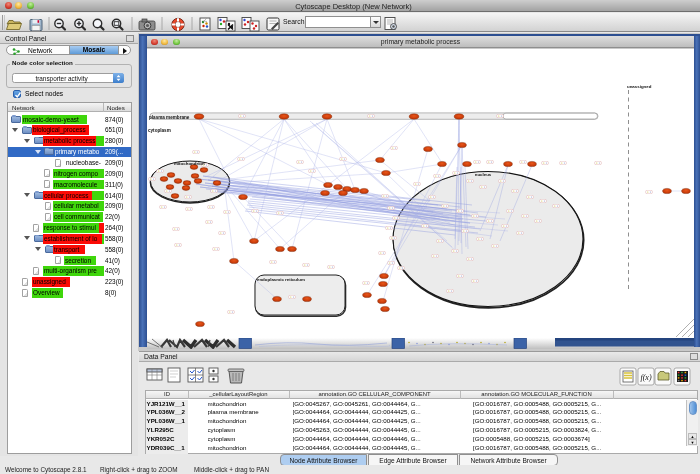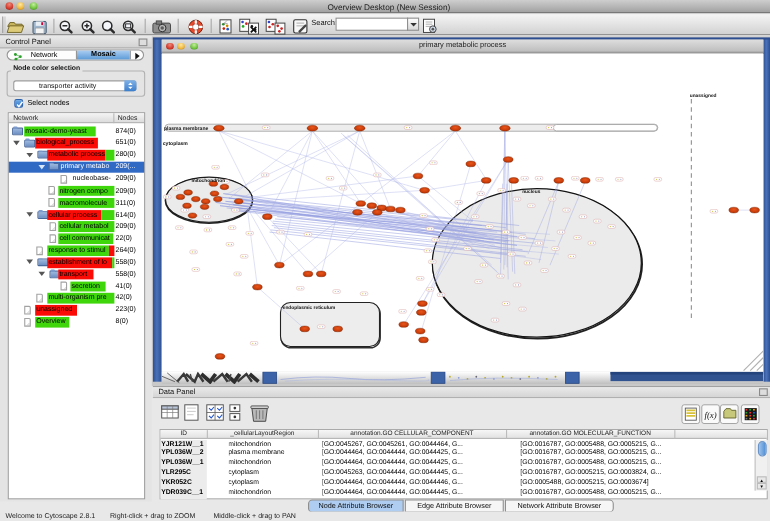--- a/index.html
+++ b/index.html
@@ -47,21 +47,21 @@
 .drow b{position:absolute;left:6px;font-weight:bold;}
 .dcell{position:absolute;overflow:hidden;}
 #dtabs{left:0;top:102.5px;width:561px;height:12px;}
 .dtab{position:absolute;top:0;height:11.5px;background:#f6f6f6;border:1px solid #8f8f8f;font-size:6.6px;text-align:center;color:#111;line-height:11px;}
 #statusbar{left:0;top:465px;width:700px;height:9px;background:#e8e8e8;font-size:6.4px;color:#222;}
 #statusbar span{position:absolute;top:1px;}
 svg{display:block;}
 </style></head>
 <body>
 <div class="abs" id="titlebar">
- <div class="abs" id="title" style="padding-left:7px;">Overview Desktop (New Session)</div>
+ <div class="abs" id="title" style="padding-left:7px;">Cytoscape Desktop (New Network)</div>
  <div class="abs tl" style="left:4.7px;background:radial-gradient(circle at 50% 30%,#f08878,#d23a2c 60%,#8e1407);"></div>
  <div class="abs tl" style="left:15.4px;background:radial-gradient(circle at 50% 30%,#ffe9a0,#efb73c 60%,#a8731a);"></div>
  <div class="abs tl" style="left:27px;background:radial-gradient(circle at 50% 30%,#c4eda0,#6fc43c 60%,#2e7c16);"></div>
 </div>
 <div class="abs" id="toolbar">
  <svg class="abs" style="left:0;top:0" width="700" height="19" viewBox="0 0 700 19" id="toolsvg">
       <line x1="2.5" y1="2" x2="2.5" y2="17" stroke="#9a9a9a" stroke-width="1"></line>
       <line x1="4.5" y1="2" x2="4.5" y2="17" stroke="#c8c8c8" stroke-width="1"></line>
       <g>
         <path d="M7 11 L9 7.5 L13 7.5 L14 9 L20 9 L21 11 Z" fill="#c8b560" stroke="#6b5d1e" stroke-width="0.8"></path>

